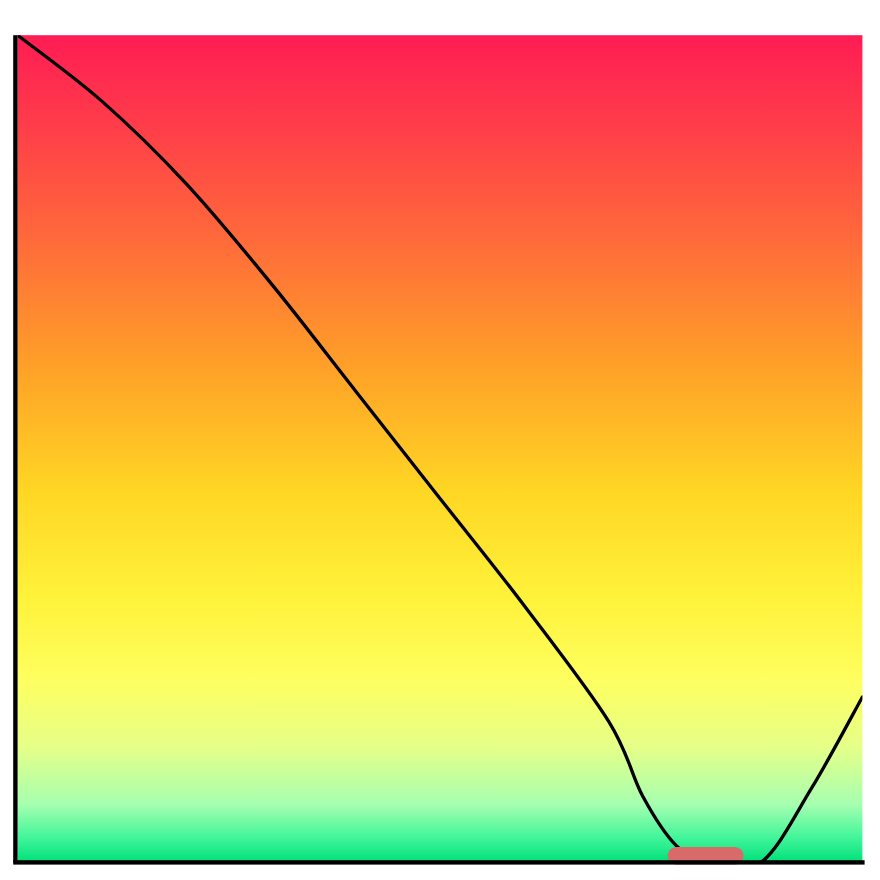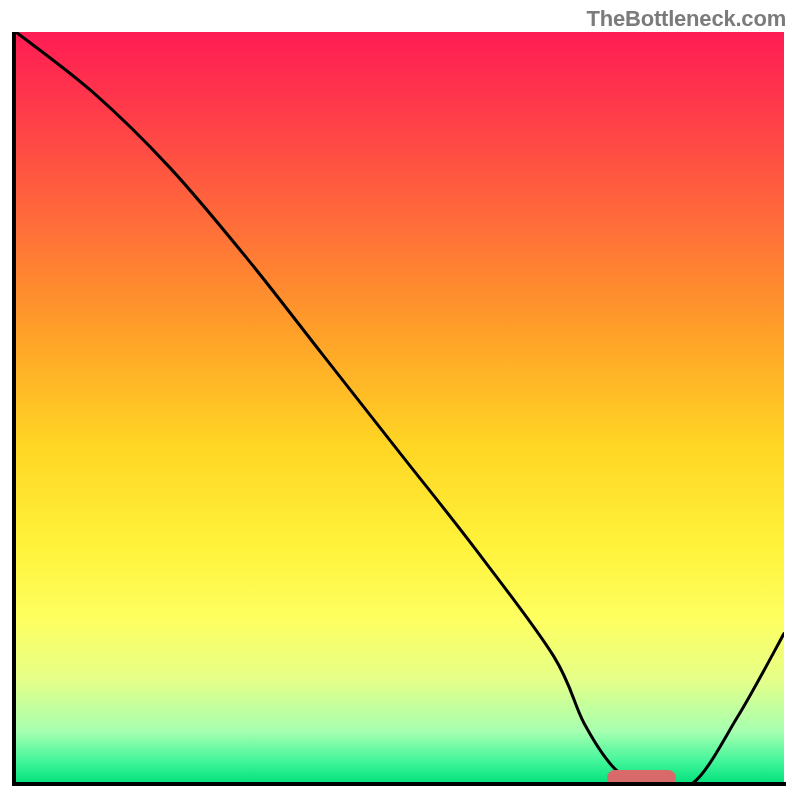--- a/index.html
+++ b/index.html
@@ -74,21 +74,20 @@
     height: 16px;
     border-radius: 9px;
     background: #d86a6a;
   }
 </style>
 </head>
 <body>
 
 <div class="chart-container">
 
-  <div class="attribution">TheBottleneck.com</div>
 
   <div class="plot-area"></div>
 
   <svg class="curve-svg" viewBox="0 0 768 752" preserveAspectRatio="none">
     <path id="curve-path" fill="none" stroke="#000" stroke-width="3" stroke-linejoin="round" stroke-linecap="round" d="M 0 0 C 12.800000000000002 10.026666666666662, 51.2 37.599999999999966, 76.80000000000001 60.15999999999997 C 102.40000000000002 82.71999999999997, 128.00000000000003 107.78666666666668, 153.60000000000002 135.36 C 179.20000000000002 162.93333333333337, 204.79999999999998 194.26666666666668, 230.39999999999998 225.60000000000002 C 255.99999999999997 256.93333333333334, 281.6 290.77333333333337, 307.20000000000005 323.36 C 332.80000000000007 355.94666666666666, 358.40000000000003 388.53333333333336, 384 421.12 C 409.59999999999997 453.70666666666665, 435.2 485.04, 460.79999999999995 518.88 C 486.3999999999999 552.72, 519.68 595.3333333333333, 537.5999999999999 624.16 C 555.5199999999999 652.9866666666667, 558.0799999999999 673.04, 568.3199999999999 691.84 C 578.56 710.6400000000001, 588.8 726.9333333333334, 599.04 736.96 C 609.28 746.9866666666667, 616.96 749.4933333333333, 629.76 752 C 642.56 754.5066666666667, 660.48 763.28, 675.84 752 C 691.2 740.72, 706.56 709.3866666666668, 721.92 684.32 C 737.28 659.2533333333333, 760.3199999999999 615.3866666666667, 768 601.6"></path>
   </svg>
 
   <div id="marker" class="marker" style="left: 607.36px; width: 69.12px; top: 769.984px;"></div>
 
   <div class="axis-left"></div>

